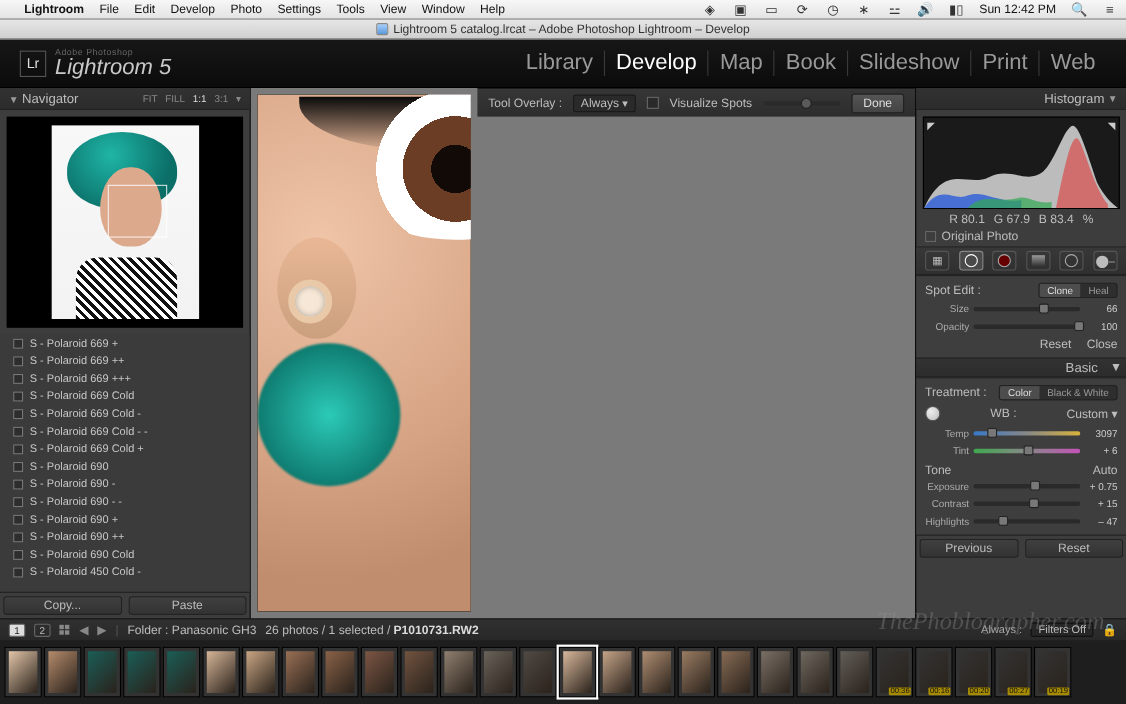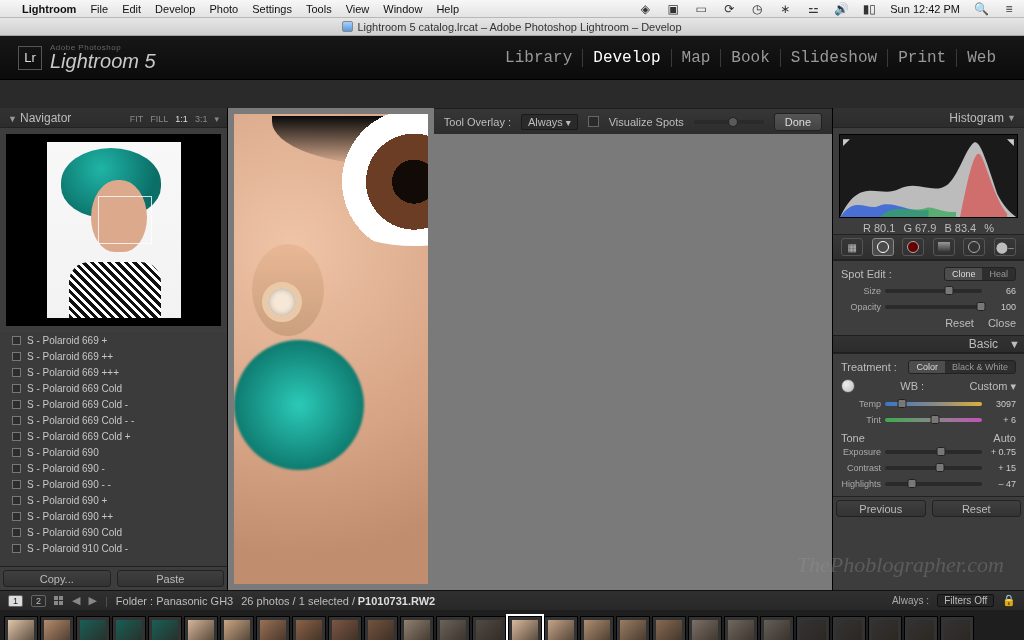--- a/index.html
+++ b/index.html
@@ -24,25 +24,25 @@
   .mac-menu .ico{font-size:12px;color:#333;width:14px;text-align:center;}
   .mac-title { height:18px; background:linear-gradient(#e6e6e6,#cfcfcf); display:flex; align-items:center; justify-content:center; color:#333; font-size:11px; border-bottom:1px solid #a5a5a5; position:relative;}
   .mac-title .doc{width:11px;height:11px;background:linear-gradient(#a8d0ff,#5a98d8);border:1px solid #888;border-radius:2px;margin-right:4px;}
   
   .lr-header{height:44px;background:linear-gradient(#171717,#0b0b0b);display:flex;align-items:center;padding:0 18px;justify-content:space-between;border-bottom:1px solid #000;}
   .lr-logo{display:flex;align-items:center;gap:8px;}
   .lr-logo .mark{width:24px;height:24px;border:1px solid #555;display:flex;align-items:center;justify-content:center;color:#ddd;font-size:13px;}
   .lr-logo .name{font-family:"Myriad Pro",Helvetica,sans-serif;font-size:20px;color:#c9c9c9;font-weight:300;font-style:italic;}
   .lr-logo .sub{font-size:8px;color:#666;letter-spacing:0.5px;display:block;margin-bottom:-2px;}
   .modules{display:flex;gap:0;align-items:center;}
-  .modules .m{font-size:16px;color:#999;padding:0 10px;border-right:1px solid #3a3a3a;cursor:pointer;font-family:Liberation Mono, monospace;}
+  .modules .m{font-size:20px;color:#999;padding:0 10px;border-right:1px solid #3a3a3a;cursor:pointer;}
   .modules .m:last-child{border-right:none;}
   .modules .m.active{color:#fff;}
   
-  .lr-main{display:flex;height:482px;background:#4a4a4a;margin-top:28px;}
+  .lr-main{display:flex;height:482px;background:#4a4a4a;}
   .panel{background:var(--lr-panel);display:flex;flex-direction:column;}
   .panel.left{width:228px;border-right:1px solid #000;}
   .panel.right{width:192px;border-left:1px solid #000;}
   .center{flex:1;display:flex;flex-direction:row;background:#7a7a7a;}
   
   .p-head{height:20px;background:linear-gradient(#323232,#2c2c2c);display:flex;align-items:center;padding:0 8px;justify-content:space-between;border-bottom:1px solid #222;}
   .p-head .title{font-size:12px;}
   .p-head .opts span{font-size:9px;margin-left:4px;color:#888;}
   .p-head .tri{font-size:9px;color:#999;}
   
@@ -250,21 +250,21 @@
         <div class="preset-row">
           <span class="sq"></span>
           <span>S - Polaroid 690 ++</span>
         </div>
         <div class="preset-row">
           <span class="sq"></span>
           <span>S - Polaroid 690 Cold</span>
         </div>
         <div class="preset-row">
           <span class="sq"></span>
-          <span>S - Polaroid 910 Cold -</span>
+          <span>S - Polaroid 450 Cold -</span>
         </div>
       </div>
     <div class="btn-row">
       <div class="lrbtn">Copy...</div>
       <div class="lrbtn">Paste</div>
     </div>
   </div>
 
   <div class="center">
     <div class="canvas">
@@ -303,20 +303,24 @@
         <path d="M0 84 C15 60 28 78 40 72 C55 66 70 80 90 76 L90 84 Z" fill="#2a5bd8" opacity=".8"></path>
         <path d="M40 84 C55 68 70 80 88 74 C96 72 104 80 118 78 L118 84 Z" fill="#32a852" opacity=".7"></path>
         <path d="M122 84 C132 34 138 10 144 22 C150 34 158 66 170 80 L170 84 Z" fill="#d84c4c" opacity=".7"></path>
       </svg>
     </div>
     <div class="rgb-read">
       <span>R  80.1</span>
         <span>G  67.9</span>
         <span>B  83.4</span>
         <span>%</span>
+    </div>
+    <div class="orig">
+      <span class="box"></span>
+        <span>Original Photo</span>
     </div>
     <div class="tool-strip">
       <div class="t">
           <span style="font-size:10px">▦</span>
         </div>
       <div class="t on">
           <span class="circ" style="border-color:#fff"></span>
         </div>
       <div class="t">
           <span class="circ" style="background:#600"></span>

